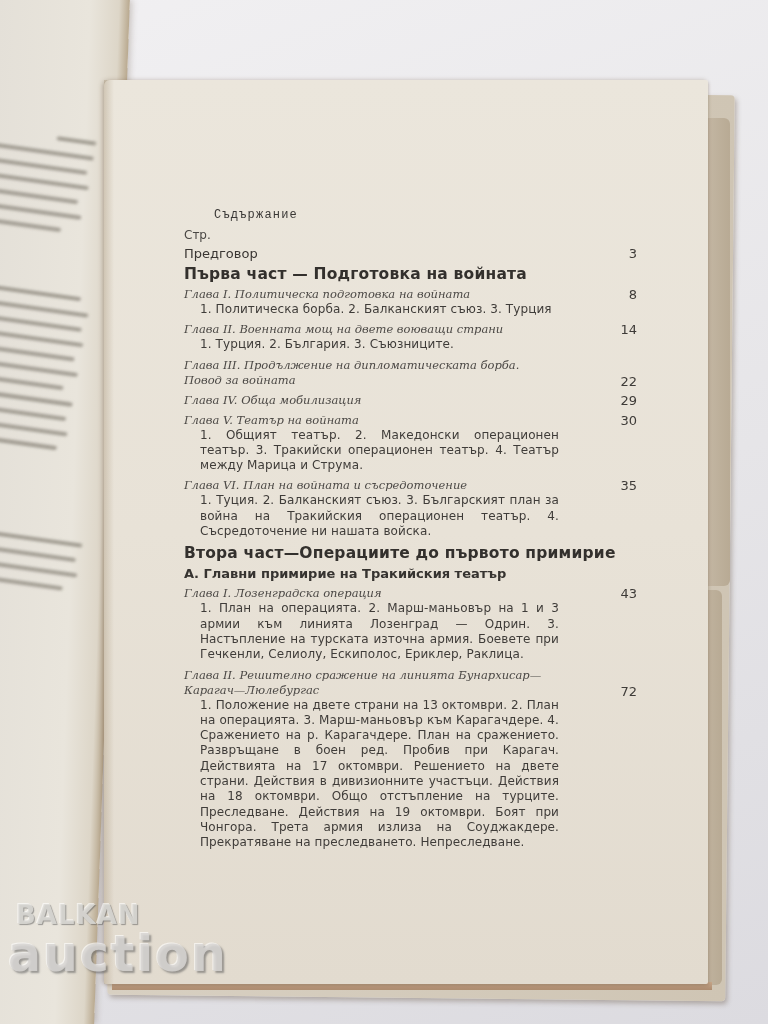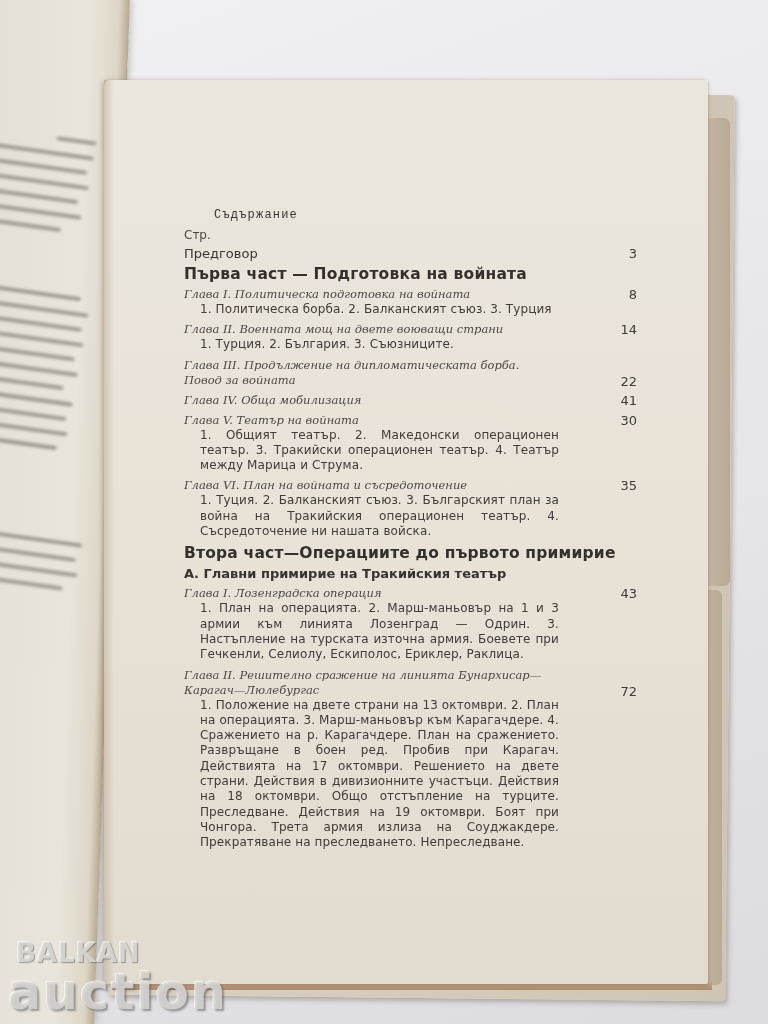--- a/index.html
+++ b/index.html
@@ -187,21 +187,21 @@
       right: 2px;
       top: 0;
       font-size: 13px;
       color: #3e3b38;
     }
     .chapter.num-second-line .num { top: 16px; }
     
     .watermark {
       position: absolute;
       left: 8px;
-      top: 938px;
+      top: 900px;
       pointer-events: none;
     }
     .wm-top {
       font-family: "DejaVu Sans", sans-serif;
       font-weight: bold;
       font-size: 26px;
       letter-spacing: 1px;
       color: rgba(220,218,214,0.85);
       text-shadow: 1px 1px 1px rgba(90,90,90,0.55), -1px -1px 0 rgba(255,255,255,0.6);
       margin-left: 8px;
@@ -284,21 +284,21 @@
       <div class="chapter-body">1. Турция. 2. България. 3. Съюзниците.</div>
     </div>
 
     <div class="entry chapter num-second-line">
       <div class="chapter-heading">Глава III. Продължение на дипломатическата борба. Повод за войната</div>
       <span class="num">22</span>
     </div>
 
     <div class="entry chapter">
       <div class="chapter-heading">Глава IV. Обща мобилизация</div>
-      <span class="num">41</span>
+      <span class="num">29</span>
     </div>
 
     <div class="entry chapter">
       <div class="chapter-heading">Глава V. Театър на войната</div>
       <span class="num">30</span>
       <div class="chapter-body">1. Общият театър. 2. Македонски операционен театър. 3. Тракийски операционен театър. 4. Театър между Марица и Струма.</div>
     </div>
 
     <div class="entry chapter">
       <div class="chapter-heading">Глава VI. План на войната и съсредоточение</div>

